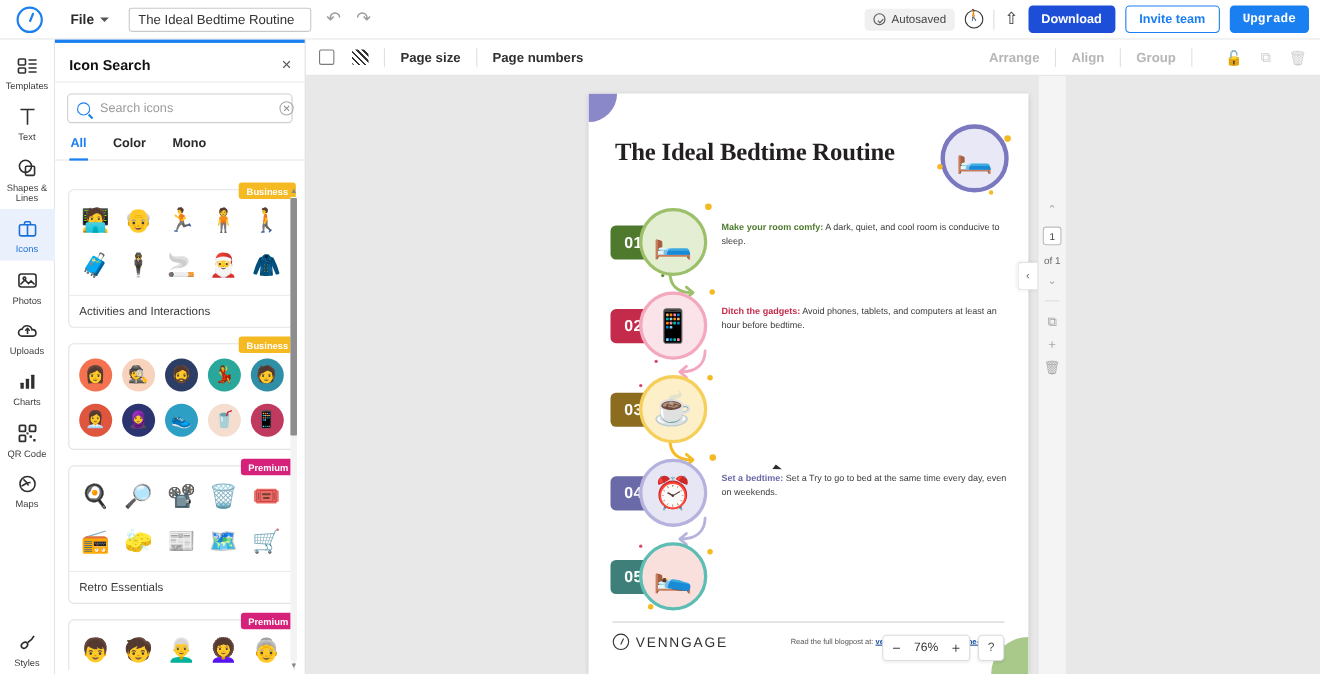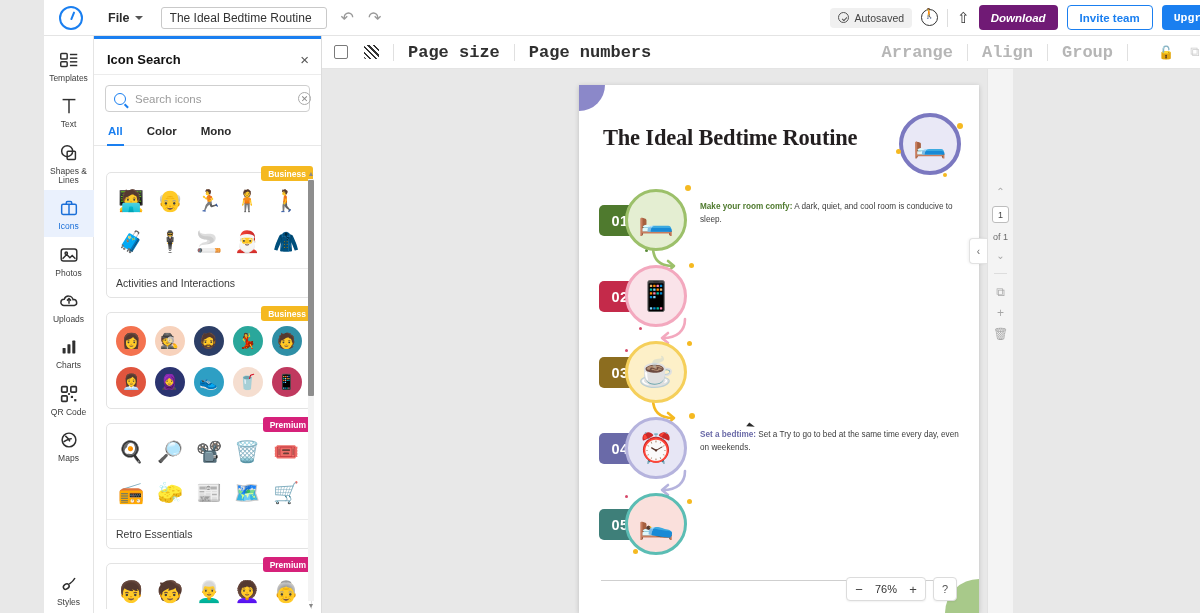--- a/index.html
+++ b/index.html
@@ -4,21 +4,21 @@
 <style>
   * { box-sizing: border-box; }
   html, body {
     margin: 0; padding: 0;
     width: 1200px; height: 613px;
     overflow: hidden;
     font-family: "Liberation Sans", sans-serif;
     background: #e8e8e8;
     -webkit-font-smoothing: antialiased;
   }
-  .app { position: relative; width: 969px; height: 613px; margin-left: 44px; }
+  .app { position: relative; width: 969px; height: 613px; }
 
   
   .topbar {
     position: absolute; top: 0; left: 0; width: 1200px; height: 36px;
     background: #ffffff; border-bottom: 1px solid #e4e4e4;
     display: flex; align-items: center;
   }
   .logo-wrap { width: 54px; display: flex; justify-content: center; align-items: center; }
   .logo-circle {
     width: 24px; height: 24px; border-radius: 50%;
@@ -69,21 +69,21 @@
     content: "\01F6B6"; position: absolute; left: 0; top: -2px; width: 100%;
     text-align: center; font-size: 10px; color: #333;
   }
   .divider-v { width: 1px; height: 18px; background: #ddd; }
   .share-icon { cursor: pointer; font-size: 15px; color: #333; line-height: 1; }
   .btn {
     height: 25px; border-radius: 4px; font-size: 11.5px; font-weight: bold;
     display: flex; align-items: center; justify-content: center;
     padding: 0 12px; cursor: pointer; white-space: nowrap;
   }
-  .btn-download { background: #701a75; color: #fff; font-style: italic; }
+  .btn-download { background: #1d4ed8; color: #fff; }
   .btn-invite { background: #fff; color: #1a7ff0; border: 1px solid #1a7ff0; }
   .btn-upgrade { background: #1a7ff0; color: #fff; font-family: Liberation Mono, monospace; }
 
   
   .rail {
     position: absolute; top: 36px; left: 0; width: 50px; height: 577px;
     background: #fff; border-right: 1px solid #e4e4e4;
     display: flex; flex-direction: column; align-items: center; padding-top: 6px;
   }
   .rail-item {
@@ -173,21 +173,21 @@
     position: absolute; top: 36px; left: 278px; width: 922px; height: 33px;
     background: #fff; border-bottom: 1px solid #e4e4e4;
     display: flex; align-items: center; padding: 0 12px;
   }
   .tb-square { width: 14px; height: 14px; border: 1.3px solid #7a7a7a; border-radius: 2px; cursor: pointer; }
   .tb-hatch {
     width: 15px; height: 14px; margin-left: 16px; cursor: pointer; border-radius: 2px;
     background-image: repeating-linear-gradient(45deg, #333 0 1.5px, transparent 1.5px 4px);
   }
   .tb-sep { width: 1px; height: 17px; background: #e0e0e0; margin: 0 14px; }
-  .tb-text { font-size: 17px; font-weight: bold; color: #2f2f2f; cursor: pointer; font-family: Liberation Mono, monospace; }
+  .tb-text { font-size: 12px; font-weight: bold; color: #2f2f2f; cursor: pointer; }
   .tb-text.dim { color: #b6b6b6; font-weight: bold; }
   .tb-right { margin-left: auto; display: flex; align-items: center; }
   .tb-ico { color: #cfcfcf; font-size: 13px; cursor: pointer; margin-left: 16px; }
 
   
   .canvas-area {
     position: absolute; top: 69px; left: 278px; width: 922px; height: 544px;
     background: #e8e8e8; overflow: hidden;
   }
   .page {
@@ -582,20 +582,23 @@
         <div class="step">
           <div class="step-num" style="background:#c42a4a">02</div>
           <div class="step-circ" style="border-color:#f3a8be;background:#fae3e9">📱</div>
           <div class="dot" style="left:92px;top:4px;width:5px;height:5px;background:#f5b921"></div>
           <div class="dot" style="left:36px;top:46px;width:6px;height:6px;background:#f5b921"></div>
           <div class="dot" style="left:42px;top:68px;width:3px;height:3px;background:#d6496a"></div>
           <svg class="arrow-curve" style="left:52px;top:58px" width="42" height="28" viewBox="0 0 42 28" fill="none">
             <path d="M36 2C36 14 28 21 14 21" stroke="#f3a8be" stroke-width="2.6" stroke-linecap="round"></path>
             <path d="M19 16l-6 5 6 5" stroke="#f3a8be" stroke-width="2.6" stroke-linecap="round" stroke-linejoin="round" fill="none"></path>
           </svg>
+          <div class="step-text">
+            <b style="color:#c42a4a">Ditch the gadgets:</b><span> Avoid phones, tablets, and computers at least an hour before bedtime.</span>
+          </div>
         </div>
 
         <div class="step">
           <div class="step-num" style="background:#8c6d1f">03</div>
           <div class="step-circ" style="border-color:#f5cf5a;background:#fdf0c8">☕</div>
           <div class="dot" style="left:90px;top:6px;width:5px;height:5px;background:#f5b921"></div>
           <div class="dot" style="left:36px;top:44px;width:5px;height:5px;background:#f5b921"></div>
           <div class="dot" style="left:28px;top:14px;width:3px;height:3px;background:#d6496a"></div>
           <svg class="arrow-curve" width="40" height="28" viewBox="0 0 40 28" fill="none">
             <path d="M6 2C6 14 12 21 26 21" stroke="#f5b921" stroke-width="2.6" stroke-linecap="round"></path>
@@ -622,20 +625,29 @@
           <div class="step-circ" style="border-color:#5bbdb4;background:#fae0dc">🛌</div>
           <div class="dot" style="left:90px;top:12px;width:5px;height:5px;background:#f5b921"></div>
           <div class="dot" style="left:28px;top:8px;width:3px;height:3px;background:#d6496a"></div>
           <div class="dot" style="left:36px;top:62px;width:5px;height:5px;background:#f5b921"></div>
         </div>
 
       </div>
 
       <div class="doc-foot">
         <div class="foot-rule"></div>
+        <div class="foot-row">
+          <div class="vg">
+            <div class="vg-logo"></div>
+            <span class="vg-name">VENNGAGE</span>
+          </div>
+          <div class="foot-note">
+            <span>Read the full blogpost at: </span><a href="#">venngage.com/blog/bedtime-routine</a>
+          </div>
+        </div>
       </div>
     </div>
     <div class="cursor-arrow"></div>
   </div>
 
   <div class="pagetools">
     <div class="pt-arrow">⌃</div>
     <div class="pt-pagebox">1</div>
     <div class="pt-of">of 1</div>
     <div class="pt-arrow">⌄</div>

